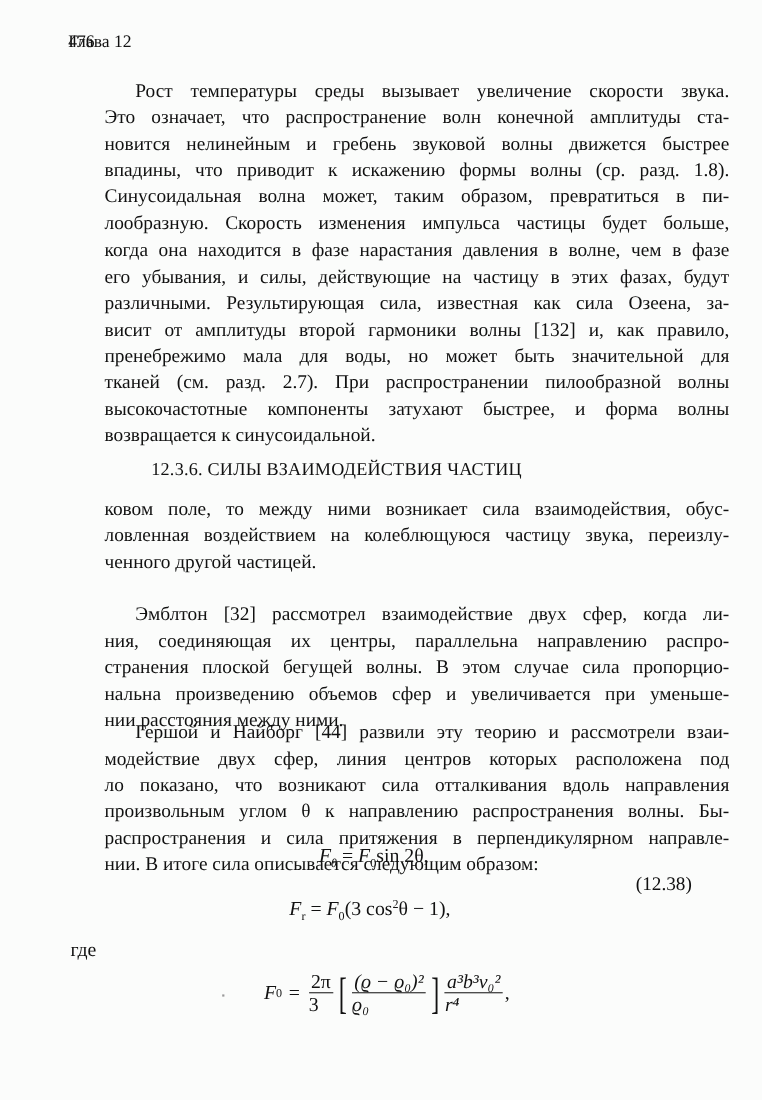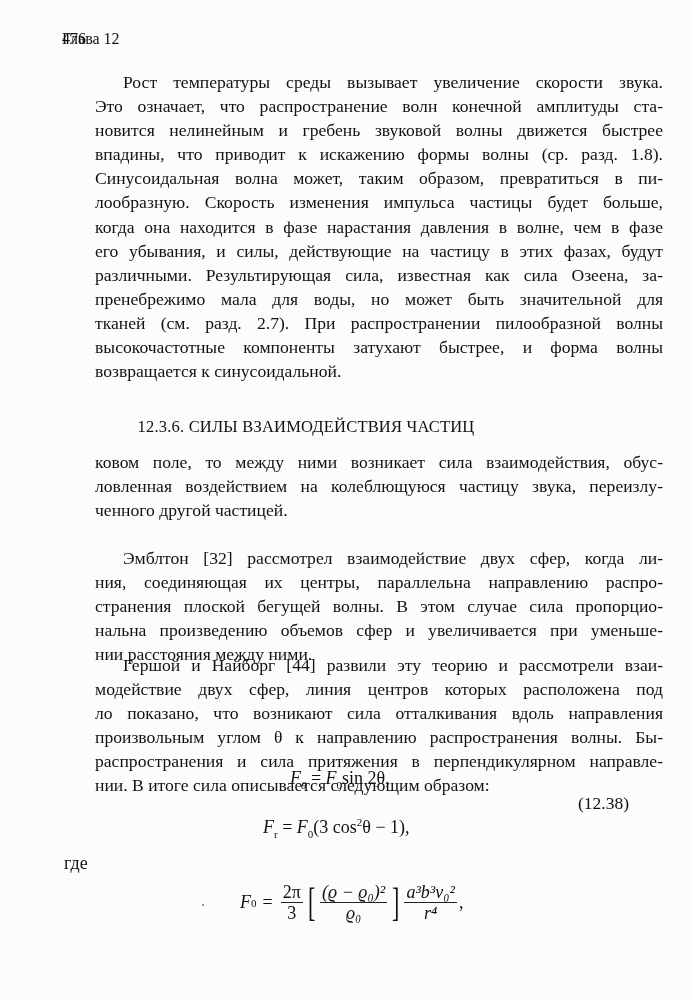--- a/index.html
+++ b/index.html
@@ -17,21 +17,21 @@
   #p2 { top: 450px; }
   #p3 { top: 546px; }
   #p4 { top: 653px; }
   .math { font-family: "Liberation Serif", "DejaVu Serif", serif; font-size: 18px; position: absolute; }
   .it { font-style: italic; }
   .eq1 { top: 768px; left: 290px; }
   .eq2 { top: 816px; left: 263px; }
   .eqnum { position: absolute; top: 793px; right: 64px; font-size: 17.5px; }
   .where { position: absolute; top: 853px; left: 64px; font-size: 18px; }
   .eq3 { top: 882px; left: 240px; display: flex; align-items: center; }
-  .frac { display: inline-flex; flex-direction: column; align-items: center; margin: 0 2px; }
+  .frac { display: inline-flex; flex-direction: column; margin: 0 2px; }
   .frac .num { border-bottom: 1px solid #222; padding: 0 2px; line-height: 20px; }
   .frac .den { line-height: 20px; }
   .bracket { font-size: 40px; line-height: 40px; font-weight: 300; transform: scaleX(0.55); display: inline-block; }
   sub, sup { font-size: 11px; }
   .dot { position: absolute; left: 202px; top: 904px; width: 2px; height: 2px; background: #999; }
 </style>
 </head>
 <body>
 
 <div class="header">
@@ -42,20 +42,21 @@
 <div class="text" id="p1">
     <span class="line indent">Рост температуры среды вызывает увеличение скорости звука.</span>
     <span class="line">Это означает, что распространение волн конечной амплитуды ста-</span>
     <span class="line">новится нелинейным и гребень звуковой волны движется быстрее</span>
     <span class="line">впадины, что приводит к искажению формы волны (ср. разд. 1.8).</span>
     <span class="line">Синусоидальная волна может, таким образом, превратиться в пи-</span>
     <span class="line">лообразную. Скорость изменения импульса частицы будет больше,</span>
     <span class="line">когда она находится в фазе нарастания давления в волне, чем в фазе</span>
     <span class="line">его убывания, и силы, действующие на частицу в этих фазах, будут</span>
     <span class="line">различными. Результирующая сила, известная как сила Озеена, за-</span>
+    <span class="line">висит от амплитуды второй гармоники волны [132] и, как правило,</span>
     <span class="line">пренебрежимо мала для воды, но может быть значительной для</span>
     <span class="line">тканей (см. разд. 2.7). При распространении пилообразной волны</span>
     <span class="line">высокочастотные компоненты затухают быстрее, и форма волны</span>
     <span class="line last">возвращается к синусоидальной.</span>
   </div>
 
 <div class="section-title">12.3.6. СИЛЫ ВЗАИМОДЕЙСТВИЯ ЧАСТИЦ</div>
 
 <div class="text" id="p2">
     <span class="line">ковом поле, то между ними возникает сила взаимодействия, обус-</span>

